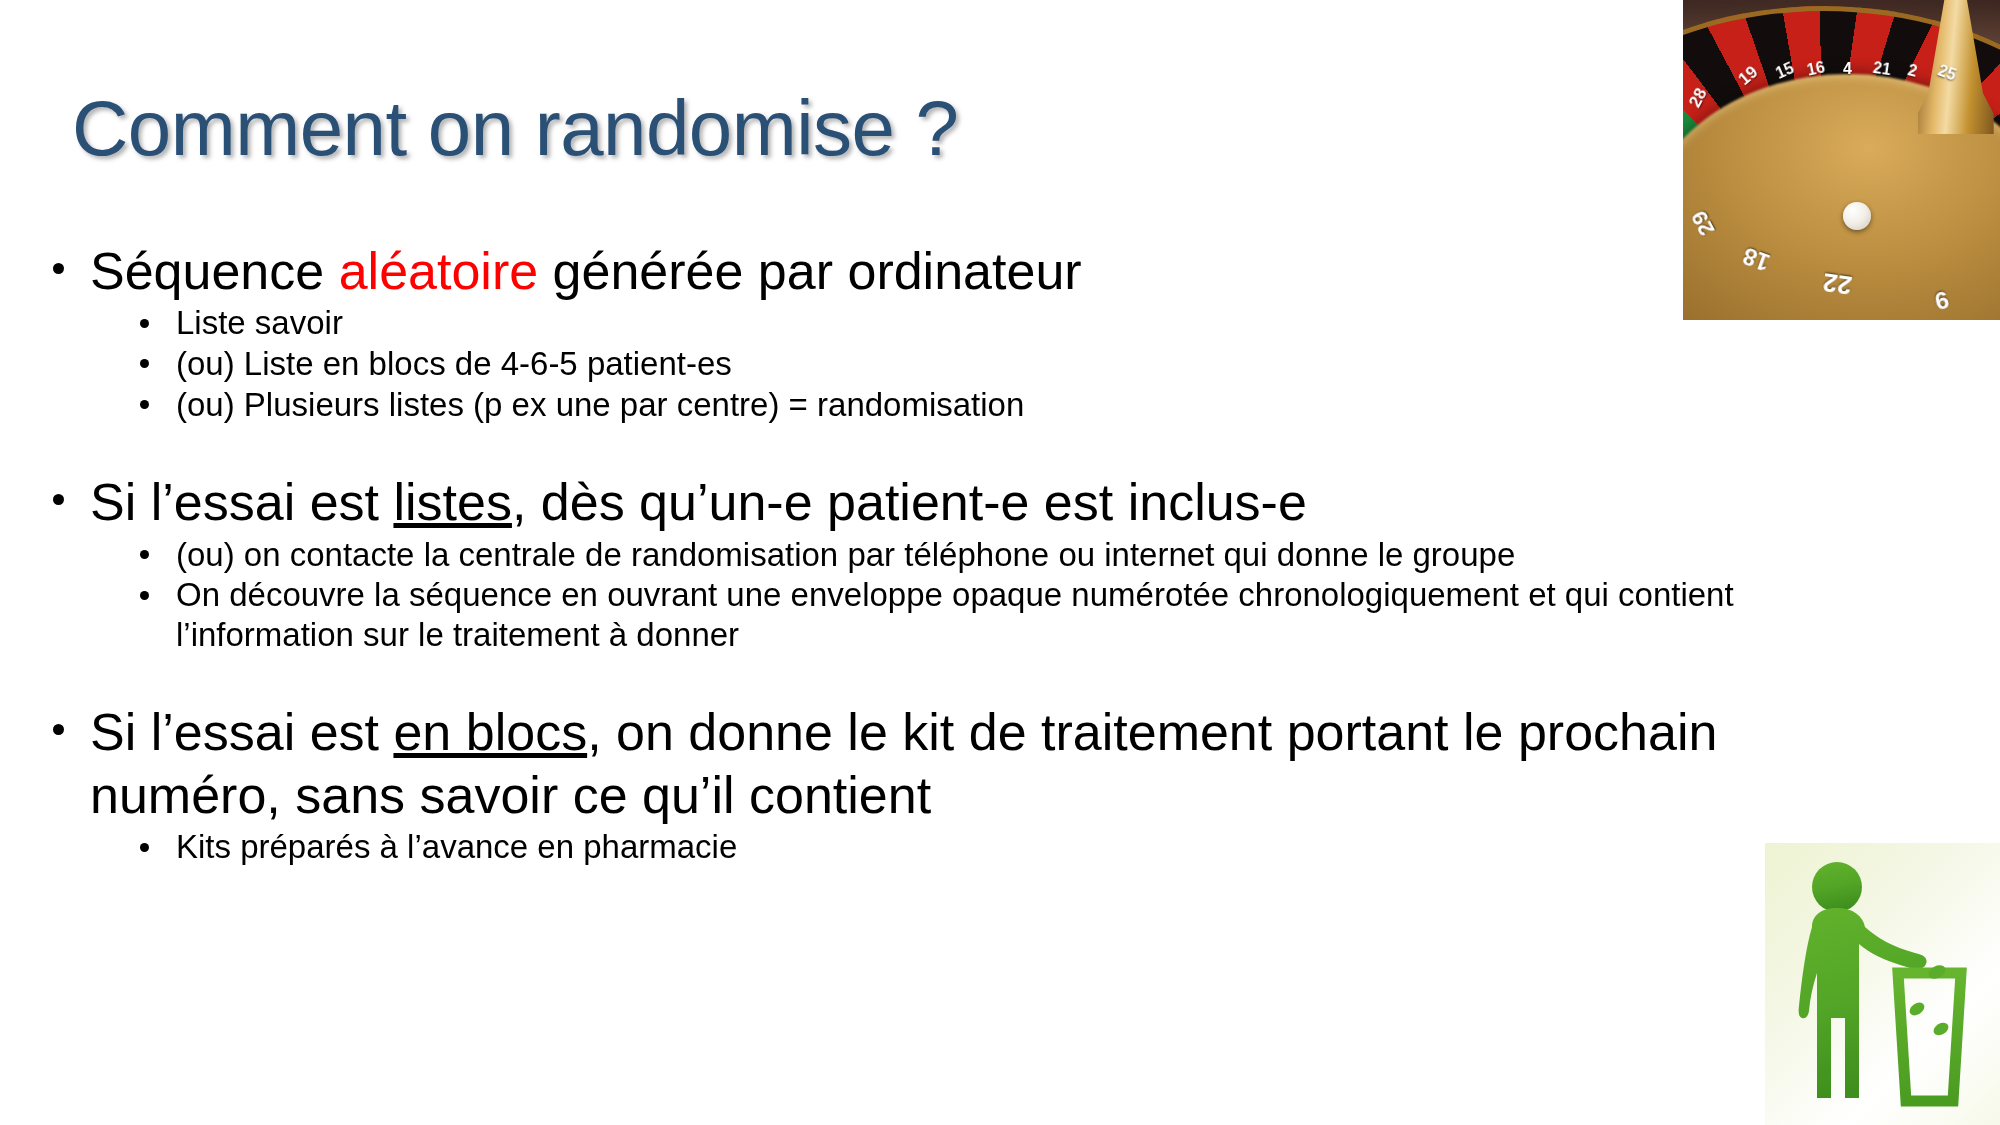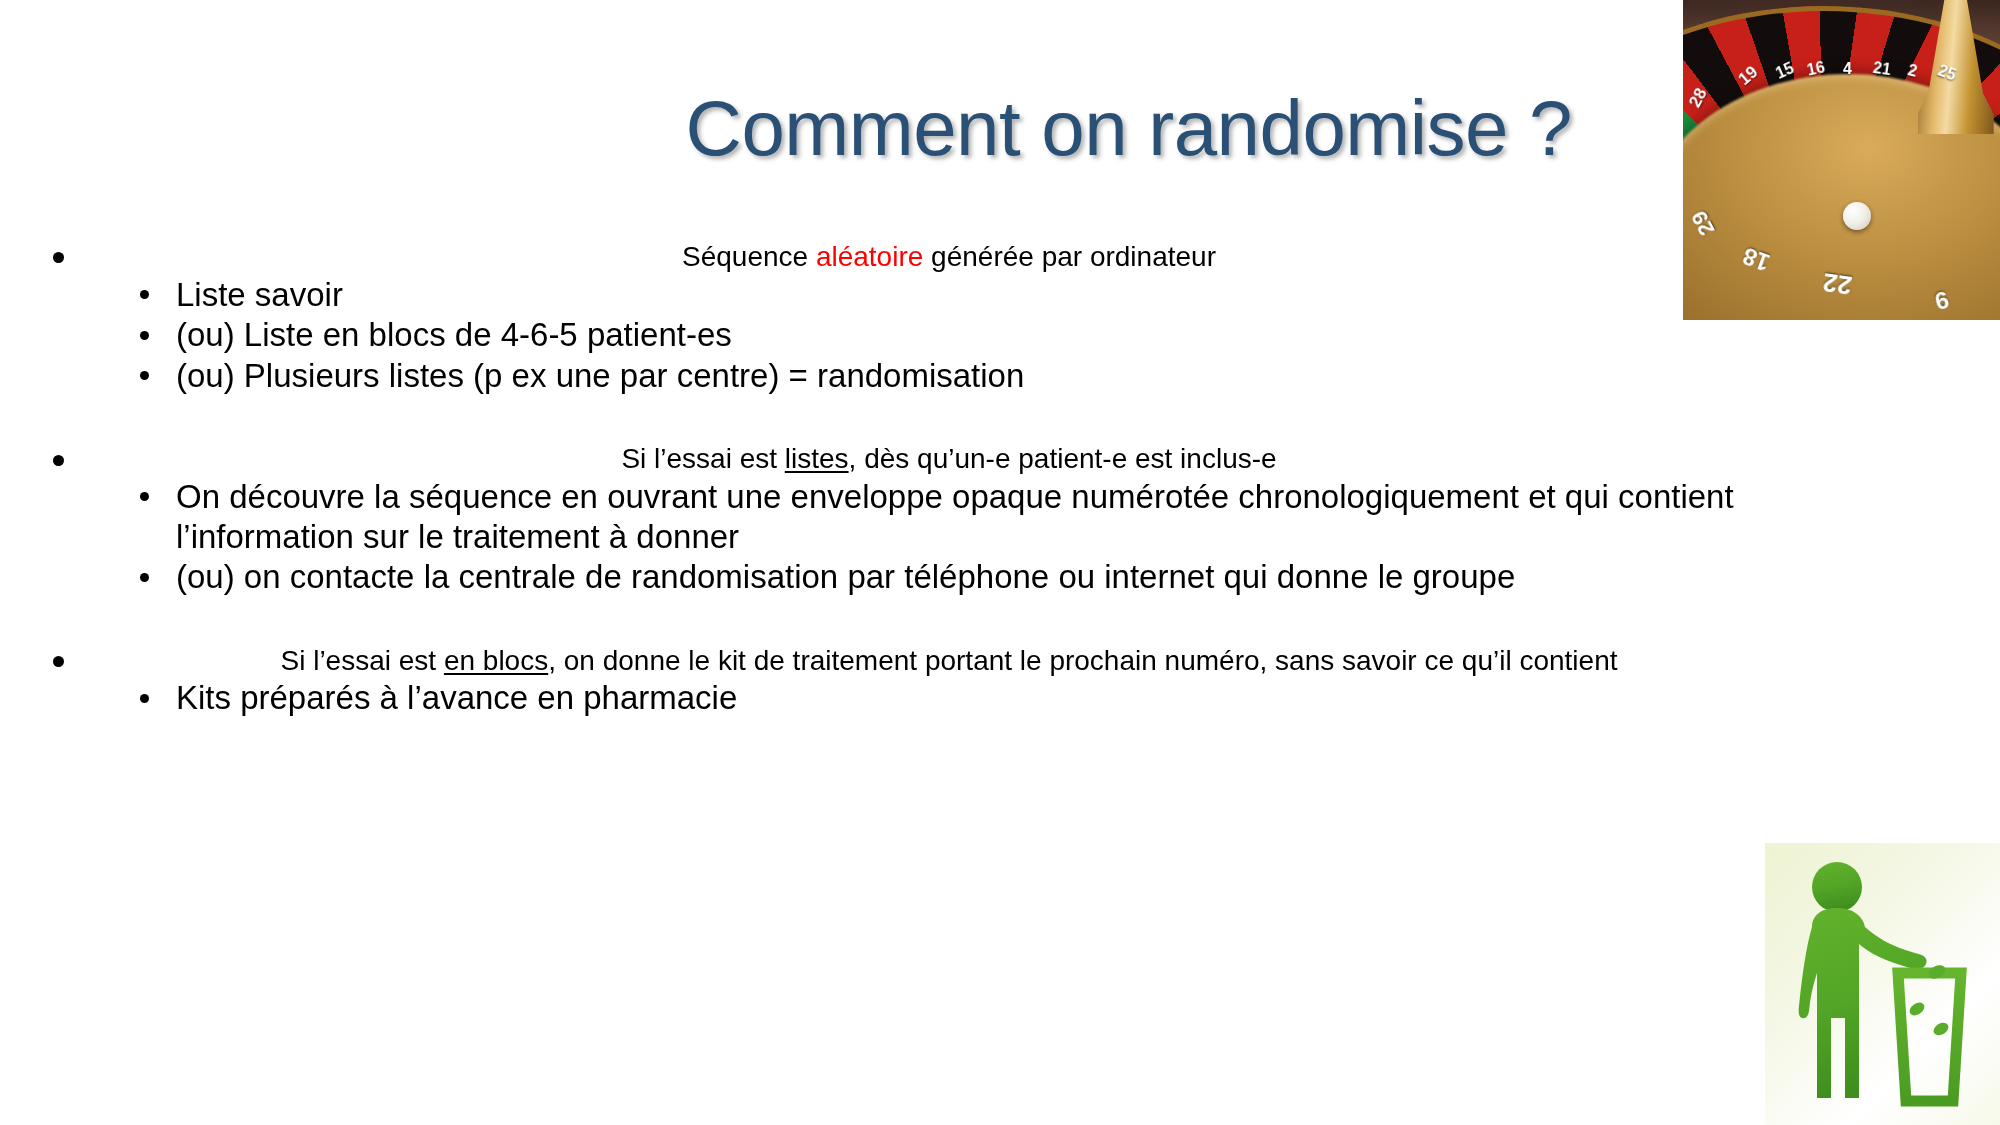--- a/index.html
+++ b/index.html
@@ -24,43 +24,41 @@
     left: 72px;
     top: 88px;
     width: 1500px;
     font-size: 78px;
     line-height: 1.05;
     font-weight: 400;
     color: #2a5076;
     letter-spacing: -0.5px;
     text-shadow: 3px 3px 4px rgba(130,130,130,0.62);
     white-space: nowrap;
-    text-align: right;
   }
 
   
   #body-block {
     position: absolute;
     left: 48px;
     top: 240px;
     width: 1760px;
     color: #000000;
   }
 
   .bullet-l1, .bullet-l2 {
     position: relative;
     display: block;
   }
 
   .bullet-l1 {
-    font-size: 28px;
+    font-size: 52px;
     line-height: 1.20;
     padding-left: 42px;
     margin: 0 0 1px 0;
-    text-align: center;
   }
   .bullet-l1 > .dot {
     position: absolute;
     left: 5px;
     top: 0.44em;
     width: 11px;
     height: 11px;
     border-radius: 50%;
     background: #000000;
   }
@@ -206,22 +204,22 @@
 
   <div id="title">Comment on randomise ?</div>
 
   <div id="body-block">
       <div class="bullet-l1"><span class="dot"></span><span>Séquence </span><span class="hl-red">aléatoire</span><span> générée par ordinateur</span></div>
       <div class="bullet-l2"><span class="dot"></span><span>Liste savoir</span></div>
       <div class="bullet-l2"><span class="dot"></span><span>(ou) Liste en blocs de 4-6-5 patient-es</span></div>
       <div class="bullet-l2"><span class="dot"></span><span>(ou) Plusieurs listes (p ex une par centre) = randomisation</span></div>
       <div class="spacer-l1"></div>
       <div class="bullet-l1"><span class="dot"></span><span>Si l’essai est </span><span class="ul">listes</span><span>, dès qu’un-e patient-e est inclus-e</span></div>
+      <div class="bullet-l2"><span class="dot"></span><span>(ou) on contacte la centrale de randomisation par téléphone ou internet qui donne le groupe</span></div>
       <div class="bullet-l2"><span class="dot"></span><span>On découvre la séquence en ouvrant une enveloppe opaque numérotée chronologiquement et qui contient l’information sur le traitement à donner</span></div>
-      <div class="bullet-l2"><span class="dot"></span><span>(ou) on contacte la centrale de randomisation par téléphone ou internet qui donne le groupe</span></div>
       <div class="spacer-l1"></div>
       <div class="bullet-l1"><span class="dot"></span><span>Si l’essai est </span><span class="ul">en blocs</span><span>, on donne le kit de traitement portant le prochain numéro, sans savoir ce qu’il contient</span></div>
       <div class="bullet-l2"><span class="dot"></span><span>Kits préparés à l’avance en pharmacie</span></div>
     </div>
 
   <div id="roulette">
     <div class="rl-bg"></div>
     <div class="rl-bg2"></div>
     <div class="rl-wheel"></div>
     <div class="rl-hub"></div>

